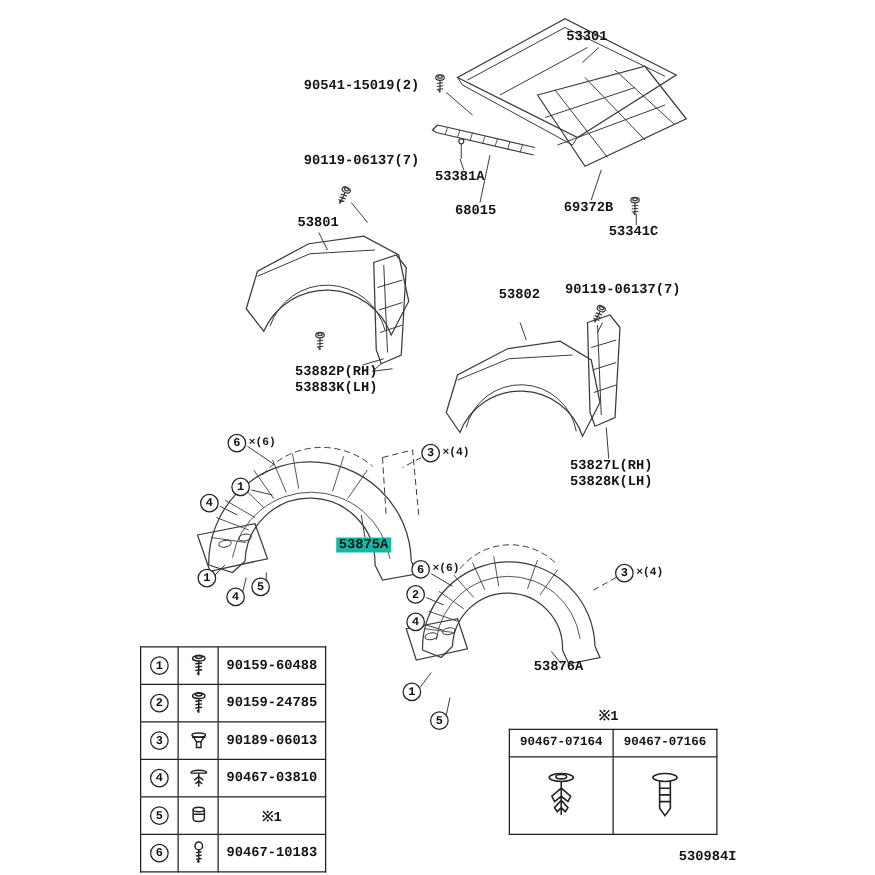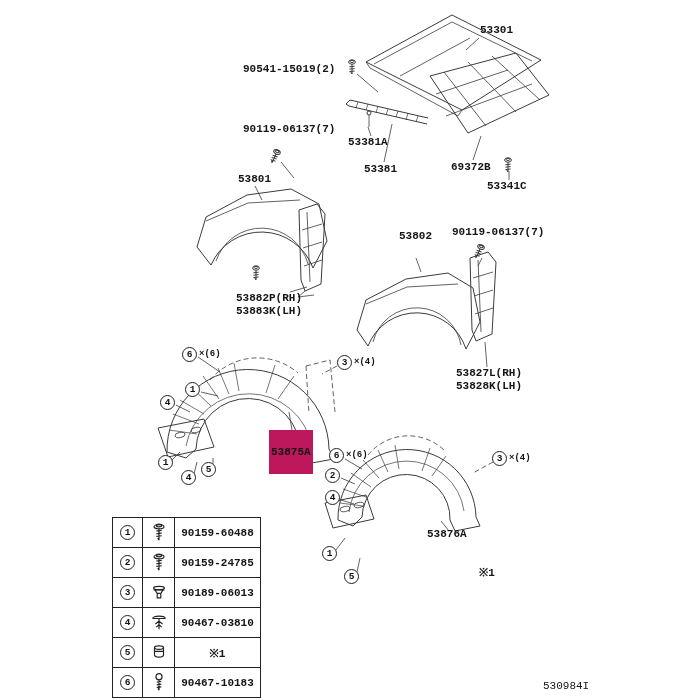--- a/index.html
+++ b/index.html
@@ -1,41 +1,41 @@
 <!DOCTYPE html>
 <html><head>
 <meta charset="utf-8">
 <style>
   * { margin:0; padding:0; box-sizing:border-box; }
   html,body { width:700px; height:700px; background:#fff; overflow:hidden;
               font-family:"Liberation Mono","DejaVu Sans Mono",monospace; }
   .stage { position:absolute; left:0; top:0; width:700px; height:700px; background:#fff; }
   svg.art { position:absolute; left:0; top:0; }
   .plabel { position:absolute; font-size:11px; font-weight:bold; color:#151515; white-space:nowrap; }
-  .plabel.hl { background:#be185d; padding:16px 2px; }
+  .plabel.hl { background:#14b8a6; padding:0 2px; }
   .callout { position:absolute; display:flex; align-items:flex-start; gap:2px; }
   .circ { display:inline-flex; width:15px; height:15px; border:1.3px solid #222; border-radius:50%;
           align-items:center; justify-content:center; font-size:9.5px; font-weight:bold;
           background:#fff; color:#111; flex:none; }
   .qty { font-size:9px; font-weight:bold; margin-top:2px; color:#151515; }
   .ftable { position:absolute; left:112px; top:517px; border-collapse:collapse; background:#fff; }
   .ftable td { border:1.2px solid #222; text-align:center; vertical-align:middle;
                font-size:11px; font-weight:bold; color:#151515; height:30px; }
   .ftable td.c-num { width:30px; }
   .ftable td.c-ic  { width:32px; }
   .ftable td.c-pn  { width:86px; }
   .fic { width:18px; height:22px; vertical-align:middle; }
   .fic-lg { width:30px; height:44px; vertical-align:middle; }
   .altnote { position:absolute; left:479px; top:564px; font-size:11px; font-weight:bold; color:#151515; }
   .atable { position:absolute; left:407px; top:583px; border-collapse:collapse; background:#fff; }
   .atable td { border:1.2px solid #222; text-align:center; vertical-align:middle;
                font-size:10px; font-weight:bold; color:#151515; width:83px; }
   .atable tr.hd td { height:22px; }
   .atable tr.bd td { height:62px; }
-  .footer-code { position:absolute; left:543px; top:680px; font-size:11px; font-weight:normal; color:#151515; }
+  .footer-code { position:absolute; left:543px; top:680px; font-size:11px; font-weight:bold; color:#151515; }
 </style>
 </head>
 <body>
 
 <div class="stage">
 
   <svg class="art" width="700" height="700" viewBox="0 0 700 700">
     <defs>
       <g id="screw-glyph" stroke="#3b3b3b" fill="none" stroke-width="1">
         <ellipse cx="0" cy="0" rx="3.4" ry="2.2"></ellipse>
@@ -166,25 +166,25 @@
         <path d="M479 38 L466 50 M357 74 L378 92 M281 162 L294 178 M371 136 L368 127 M384 162 L392 124 M473 160 L481 136 M509 180 L509 171 M255 186 L262 200 M290 292 L307 287 M416 258 L421 272 M482 258 L478 266 M487 367 L485 342 M292 430 L289 412 M449 531 L441 521 M198 357 L220 372 M201 392 L218 396 M176 405 L190 412 M172 460 L180 452 M194 474 L197 462 M213 466 L213 458 M345 459 L362 469 M341 478 L355 484 M341 500 L354 504 M336 550 L345 538 M357 572 L360 558"></path>
       </g>
 
       <g stroke-width="0.8" stroke-dasharray="5 3">
         <path d="M337 366 L322 374 M493 462 L473 473 M306 366 L330 360 L335 412 M306 366 L309 414 M210 380 A62 62 0 0 1 298 373 M368 455 A52 52 0 0 1 446 452"></path>
       </g>
 
     </g>
   </svg>
 
-  <div class="plabel" style="left:480px;top:24px">53301</div>
+  <div class="plabel" style="left:453px;top:24px">53301</div>
   <div class="plabel" style="left:243px;top:63px">90541-15019(2)</div>
   <div class="plabel" style="left:243px;top:123px">90119-06137(7)</div>
   <div class="plabel" style="left:348px;top:136px">53381A</div>
-  <div class="plabel" style="left:364px;top:163px">53381</div>
+  <div class="plabel" style="left:364px;top:163px">68015</div>
   <div class="plabel" style="left:451px;top:161px">69372B</div>
   <div class="plabel" style="left:487px;top:180px">53341C</div>
   <div class="plabel" style="left:238px;top:173px">53801</div>
   <div class="plabel" style="left:236px;top:292px">53882P(RH)</div>
   <div class="plabel" style="left:236px;top:305px">53883K(LH)</div>
   <div class="plabel" style="left:399px;top:230px">53802</div>
   <div class="plabel" style="left:452px;top:226px">90119-06137(7)</div>
   <div class="plabel" style="left:456px;top:367px">53827L(RH)</div>
   <div class="plabel" style="left:456px;top:380px">53828K(LH)</div>
   <div class="plabel hl" style="left:269px;top:430px">53875A</div>
@@ -275,16 +275,32 @@
         <td class="c-num"><span class="circ">6</span></td>
         <td class="c-ic"><svg class="fic" viewBox="0 0 20 24">
               <use href="#tapping-screw-icon"></use>
             </svg></td>
         <td class="c-pn">90467-10183</td>
       </tr>
     </tbody>
   </table>
 
   <div class="altnote">※1</div>
+  <table class="atable">
+    <tbody>
+      <tr class="hd">
+        <td>90467-07164</td>
+        <td>90467-07166</td>
+      </tr>
+      <tr class="bd">
+        <td><svg class="fic-lg" viewBox="0 0 28 40">
+              <use href="#push-rivet-icon"></use>
+            </svg></td>
+        <td><svg class="fic-lg" viewBox="0 0 28 40">
+              <use href="#push-rivet2-icon"></use>
+            </svg></td>
+      </tr>
+    </tbody>
+  </table>
 
   <div class="footer-code">530984I</div>
 
 </div>
 
 </body></html>

